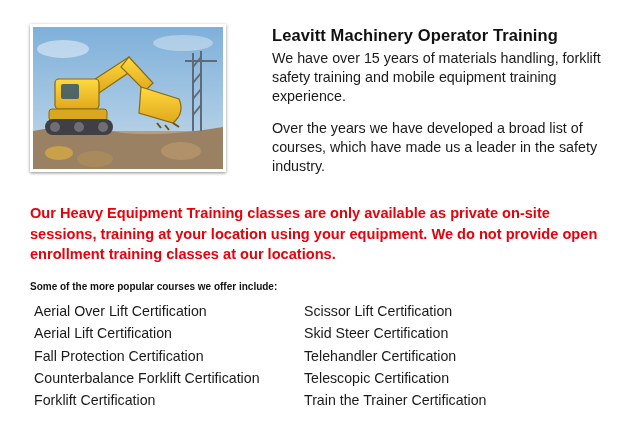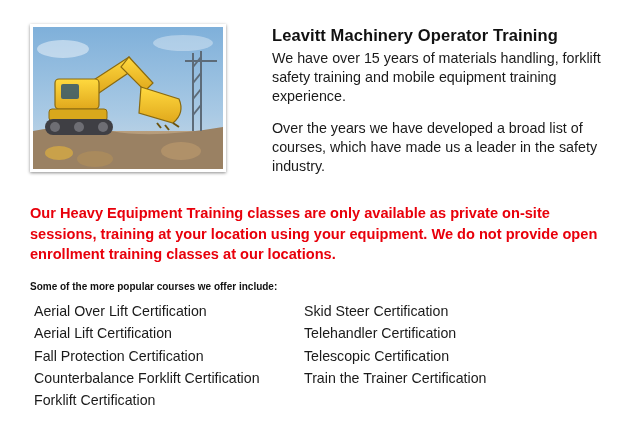--- a/index.html
+++ b/index.html
@@ -167,20 +167,21 @@
 
   <div class="courses">
     <div class="col left">
       <div class="course-item">Aerial Over Lift Certification</div>
       <div class="course-item">Aerial Lift Certification</div>
       <div class="course-item">Fall Protection Certification</div>
       <div class="course-item">Counterbalance Forklift Certification</div>
       <div class="course-item">Forklift Certification</div>
     </div>
     <div class="col right">
+      <div class="course-item">Scissor Lift Certification</div>
       <div class="course-item">Skid Steer Certification</div>
       <div class="course-item">Telehandler Certification</div>
       <div class="course-item">Telescopic Certification</div>
       <div class="course-item">Train the Trainer Certification</div>
     </div>
   </div>
 
 </div>
 
 </body></html>

